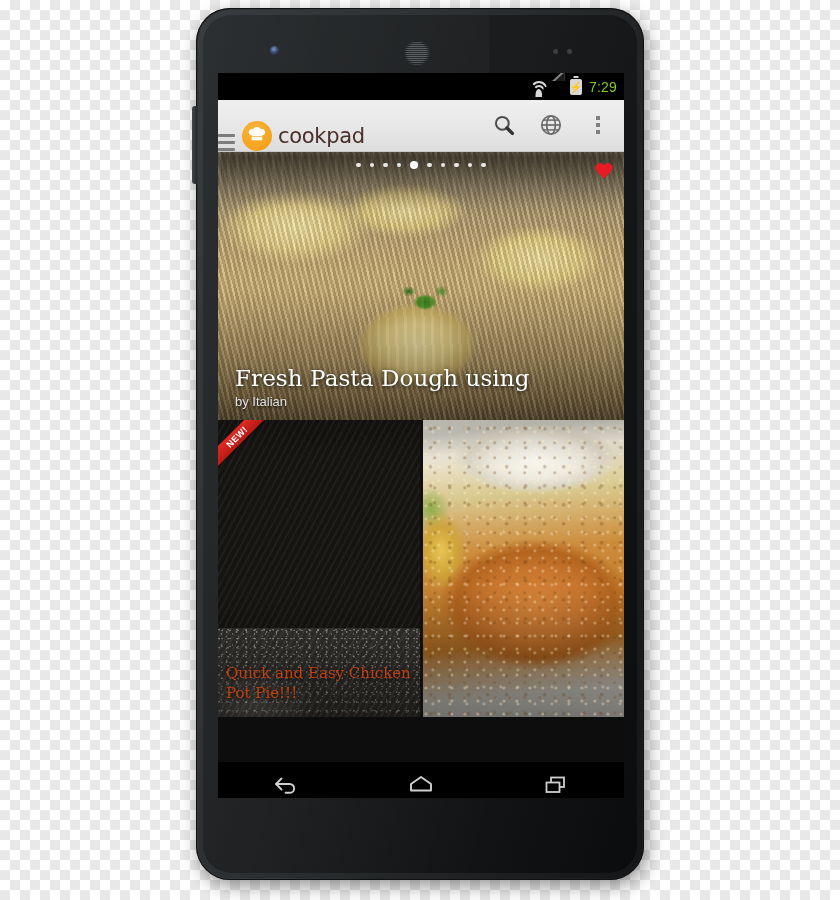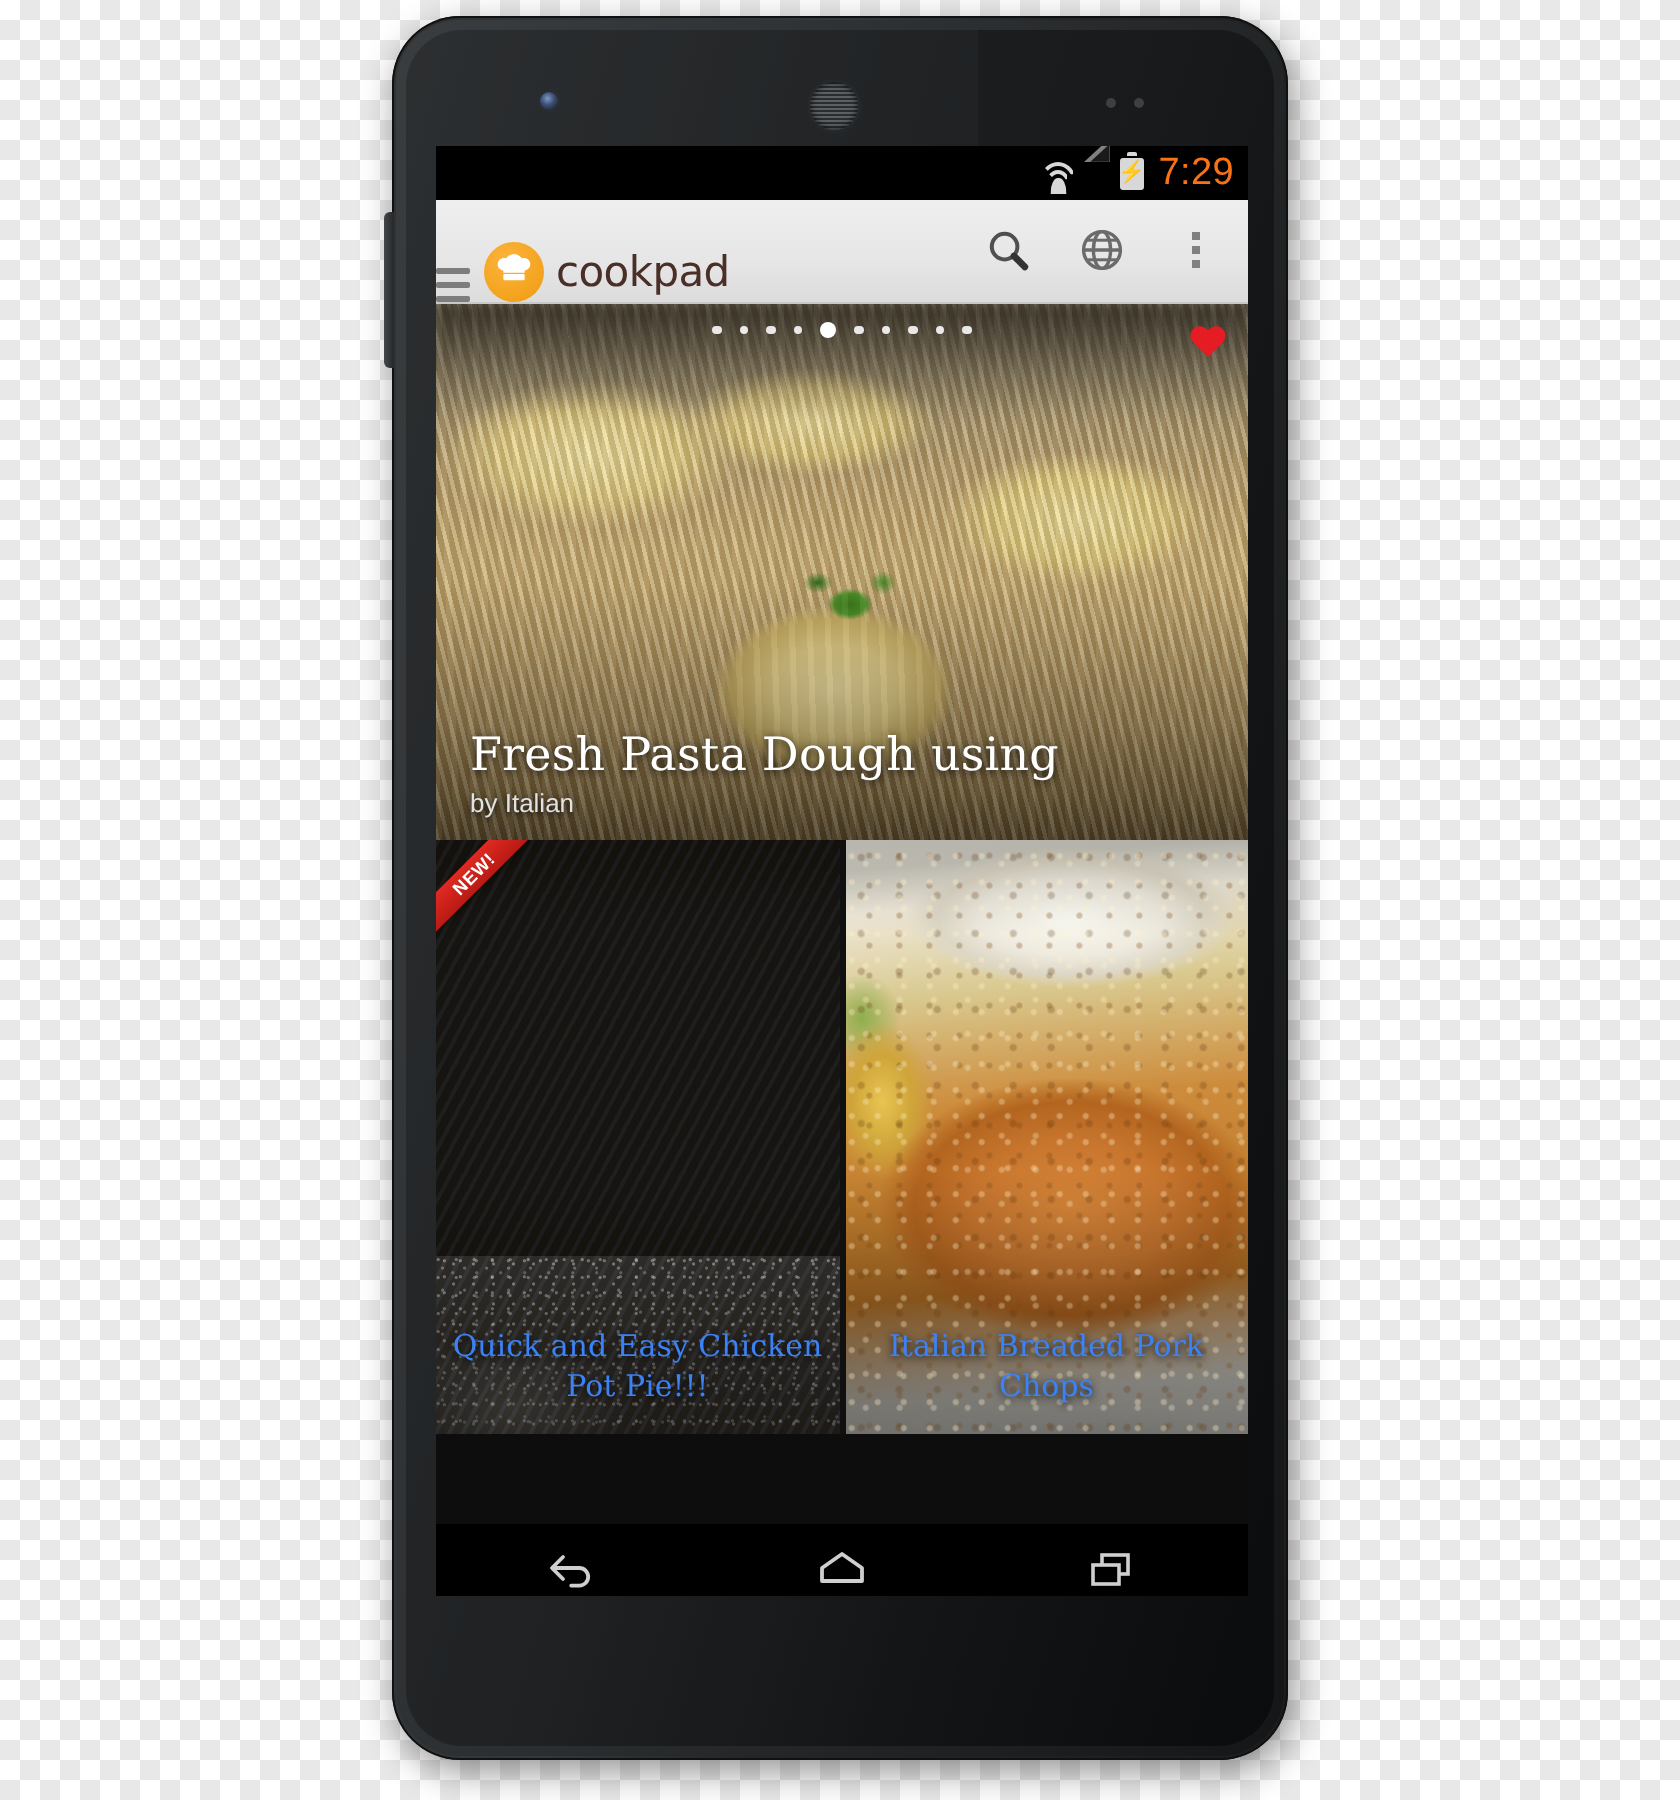--- a/index.html
+++ b/index.html
@@ -183,22 +183,22 @@
   .bolt {
     position: absolute;
     left: 50%; top: 50%;
     transform: translate(-50%, -50%);
     font-size: 11px;
     line-height: 1;
     color: #1b1b1b;
     font-weight: bold;
   }
   #status-time {
-    color: #f97316;
-    font-size: 19px;
+    color: #84cc16;
+    font-size: 14px;
     margin-left: 7px;
     letter-spacing: 0.2px;
   }
 
   
   #app-bar {
     position: relative;
     height: 52px;
     background: linear-gradient(180deg, #efefef 0%, #e6e6e6 60%, #dcdcdc 100%);
     border-bottom: 1px solid #c9c9c9;
@@ -447,22 +447,21 @@
       radial-gradient(circle at 78% 52%, rgba(120,70,20,0.3) 1px, transparent 2px),
       radial-gradient(circle at 40% 46%, rgba(90,50,12,0.26) 1.2px, transparent 2.4px),
       linear-gradient(180deg, rgba(0,0,0,0.14) 0%, rgba(0,0,0,0) 16%, rgba(0,0,0,0) 56%, rgba(0,0,0,0.5) 100%);
     background-size: 13px 13px, 17px 17px, 15px 15px, 19px 19px, 100% 100%;
   }
 
   .card-caption {
     position: absolute;
     left: 0; right: 0;
     bottom: 13px;
-    text-align: center;
-    color: #3b82f6;
+    color: #c2410c;
     font-size: 15px;
     font-family: "DejaVu Serif", serif;
     line-height: 1.32;
     text-shadow: 0 1px 4px rgba(0,0,0,0.9);
     padding: 0 8px;
     box-sizing: border-box;
     z-index: 3;
   }
 
   
@@ -585,21 +584,20 @@
       <div id="grid-row">
 
         <div class="grid-card">
           <div id="potpie-photo"></div>
           <div id="new-ribbon">NEW!</div>
           <div class="card-caption">Quick and Easy Chicken Pot Pie!!!</div>
         </div>
 
         <div class="grid-card">
           <div id="porkchop-photo"></div>
-          <div class="card-caption">Italian Breaded Pork Chops</div>
         </div>
 
       </div>
     </div>
 
     <div id="nav-bar">
       <div class="nav-btn">
         <svg width="30" height="26" viewBox="0 0 30 26">
           <path d="M10.5 6.5 5 12l5.5 5.5" fill="none" stroke="#cfcfcf" stroke-width="1.9" stroke-linecap="round" stroke-linejoin="round"></path>
           <path d="M5.3 12h13.4a4.4 4.4 0 0 1 0 8.8H14.6" fill="none" stroke="#cfcfcf" stroke-width="1.9" stroke-linecap="round" stroke-linejoin="round"></path>

